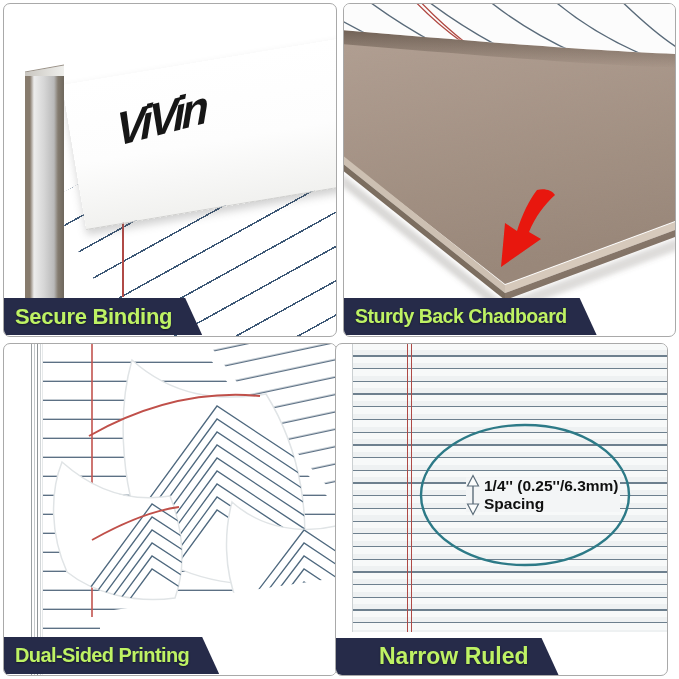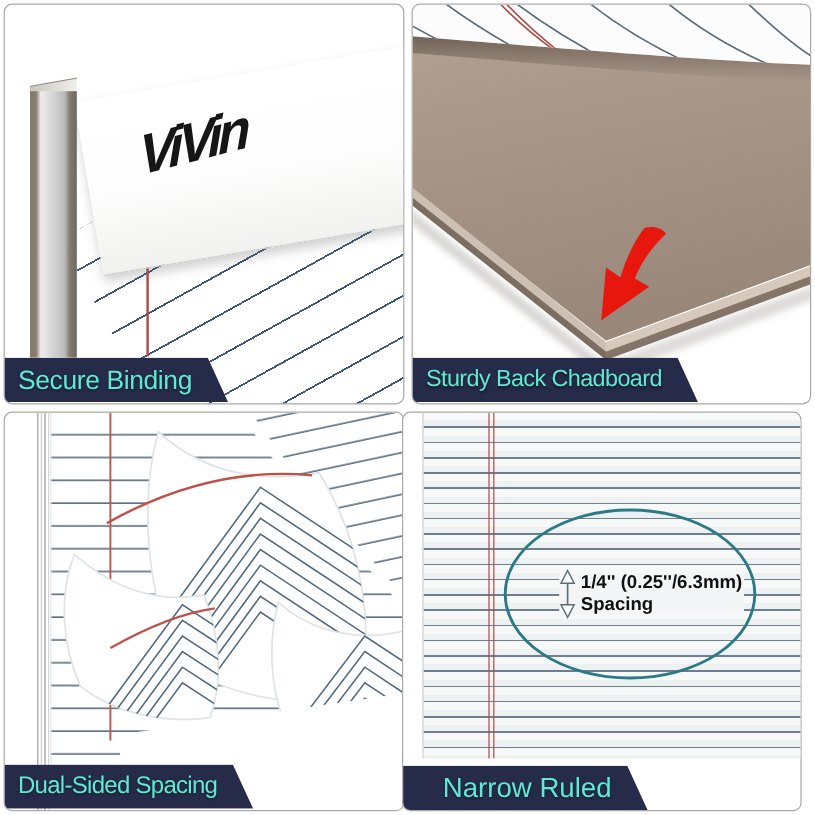--- a/index.html
+++ b/index.html
@@ -4,28 +4,28 @@
 <style>
   html,body{margin:0;padding:0;background:#fff;}
   .frame{position:relative;width:679px;height:679px;background:#fff;overflow:hidden;
          font-family:"Liberation Sans",sans-serif;}
   .panel{position:absolute;background:#fff;border:1px solid #a9a9a9;border-radius:7px;overflow:hidden;}
   .panel-tl{left:3px;top:3px;width:332px;height:332px;}
   .panel-tr{left:343px;top:3px;width:331px;height:332px;}
   .panel-bl{left:3px;top:343px;width:332px;height:331px;}
   .panel-br{left:335px;top:343px;width:331px;height:331px;}
 
-  .feature-label{position:absolute;left:-1px;bottom:1px;height:37px;background:#262b49;color:#5eead4;
-    font-weight:normal;line-height:37px;padding:0 30px 0 12px;white-space:nowrap;
+  .feature-label{position:absolute;left:-1px;bottom:1px;height:37px;background:#262b49;color:#bef264;
+    font-weight:bold;line-height:37px;padding:0 30px 0 12px;white-space:nowrap;
     clip-path:polygon(0 0,calc(100% - 17px) 0,100% 100%,0 100%);
     text-shadow:0 1px 2px rgba(0,0,0,.45);z-index:20;}
   .lbl-tl{font-size:22px;letter-spacing:-0.3px;}
   .lbl-tr{font-size:19.5px;letter-spacing:-0.5px;}
   .lbl-bl{font-size:20px;letter-spacing:-0.6px;}
-  .lbl-br{font-size:23px;padding-left:34px;bottom:0;}
+  .lbl-br{font-size:23px;padding-left:44px;bottom:0;}
 
   
   .tl-lines{position:absolute;left:46px;top:196px;width:600px;height:330px;
     transform:rotate(-29deg);transform-origin:0 0;z-index:1;
     background:repeating-linear-gradient(180deg,transparent 0 28.5px,#3d5876 28.5px 30px);}
   .tl-redline{position:absolute;left:118px;top:209px;width:2px;height:84px;background:#b04a46;z-index:2;}
   .tl-strip{position:absolute;left:58px;top:81px;width:310px;height:146px;
     transform:rotate(-9.5deg);transform-origin:0 0;z-index:4;
     background:linear-gradient(180deg,#ffffff 0%,#fdfdfd 55%,#f1f1ef 100%);
     border-bottom:1px solid #cfcfcd;box-shadow:0 5px 9px rgba(90,90,90,.28);}
@@ -196,21 +196,21 @@
       <path d="M 88,196 Q 138,168 175,163" stroke="#c0504a" stroke-width="1.8" fill="none"></path>
 
       <g>
         <path d="M27.5,0 V331" stroke="#9aa0a3" stroke-width="1"></path>
         <path d="M30.5,0 V331" stroke="#c6cacc" stroke-width="1"></path>
         <path d="M33.5,0 V331" stroke="#8f9598" stroke-width="1"></path>
         <path d="M36.5,0 V331" stroke="#d2d6d8" stroke-width="1"></path>
         <path d="M38.5,0 V331" stroke="#e6e9ea" stroke-width="1"></path>
       </g>
     </svg>
-    <div class="feature-label lbl-bl">Dual-Sided Spacing</div>
+    <div class="feature-label lbl-bl">Dual-Sided Printing</div>
   </div>
 
   <div class="panel panel-br">
     <div class="br-paper">
       <div class="br-redline"></div>
     </div>
     <svg class="br-overlay" width="331" height="331" viewBox="0 0 331 331">
       <rect x="130" y="133.5" width="154" height="34.5" fill="#f3f5f6"></rect>
       <ellipse cx="189" cy="151" rx="104" ry="70" fill="none" stroke="#2d7a87" stroke-width="2.4"></ellipse>
       <g>

